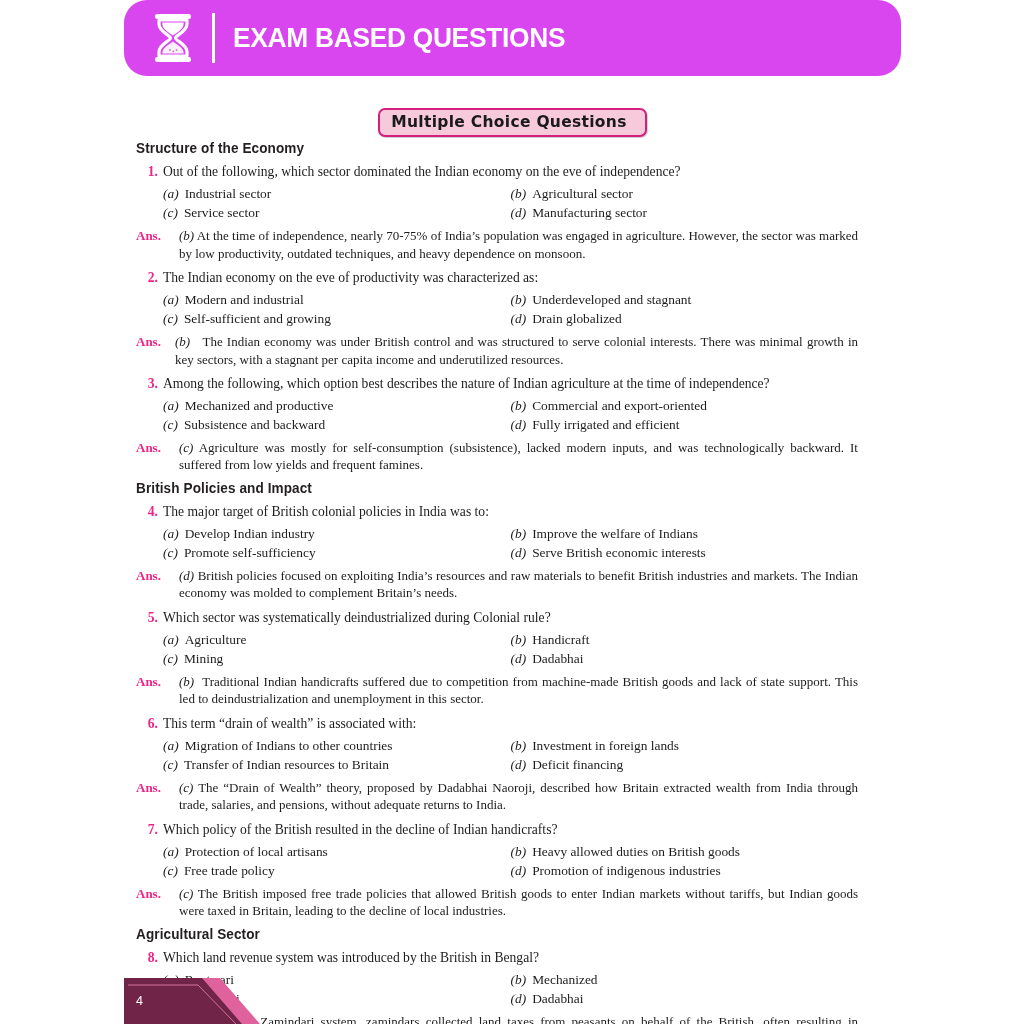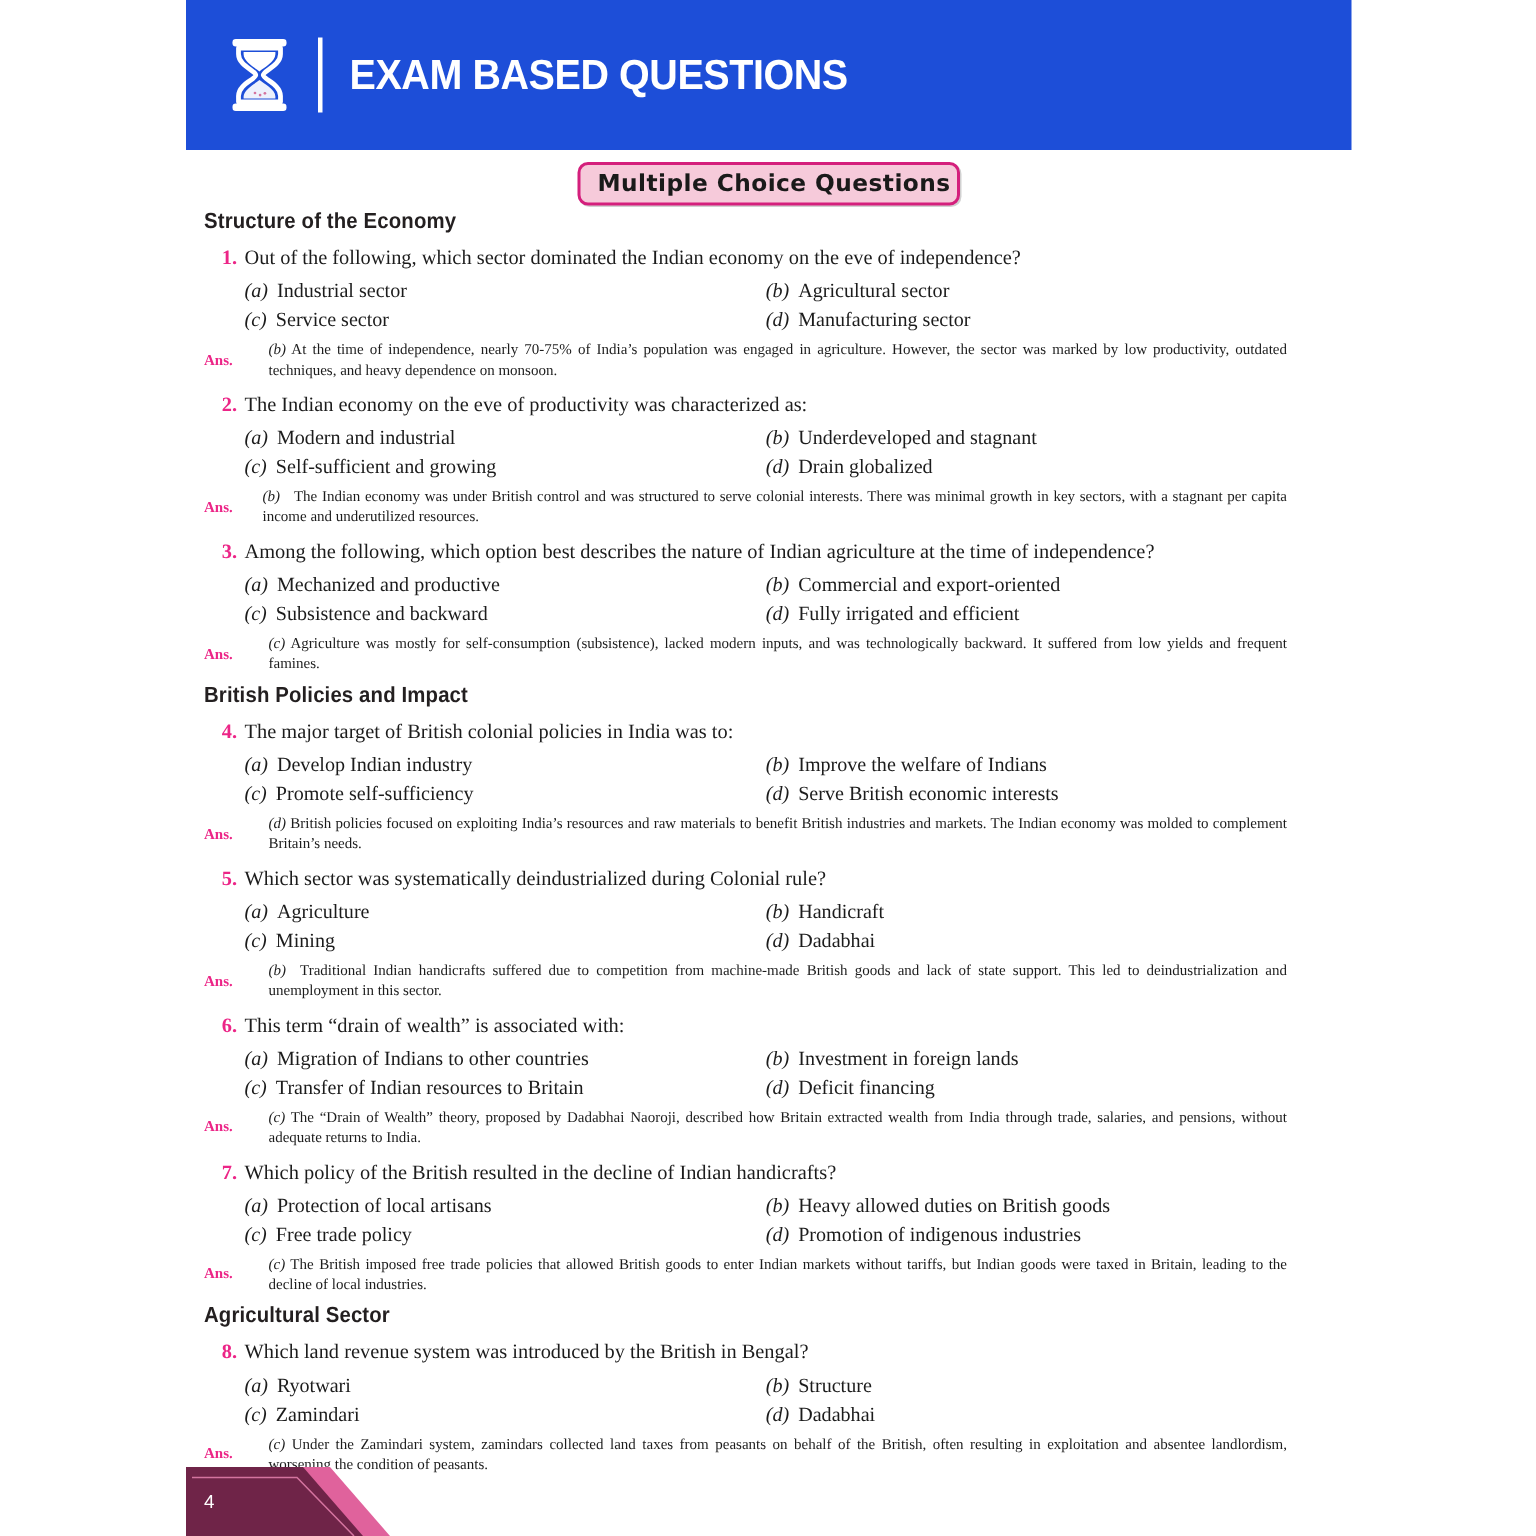--- a/index.html
+++ b/index.html
@@ -14,24 +14,25 @@
     font-family: "Liberation Serif", serif;
     overflow: hidden;
   }
 
   
   .header-band {
     position: absolute;
     left: 124px;
     top: 0;
     width: 777px;
-    height: 100px;
-    background: #1d4ed8;
+    height: 76px;
+    background: #d946ef;
     display: flex;
     align-items: center;
+    border-radius: 23px;
   }
   .header-icon {
     width: 46px;
     height: 52px;
     margin-left: 26px;
     flex: none;
   }
   .header-divider {
     width: 3px;
     height: 50px;
@@ -57,21 +58,21 @@
     left: 124px;
     top: 108px;
     width: 777px;
     text-align: center;
   }
   .mcq-badge {
     display: inline-block;
     background: #f6cada;
     border: 2px solid #d41f7c;
     border-radius: 7px;
-    padding: 3px 4px 4px 11px;
+    padding: 3px 18px 4px 11px;
     color: #1a1a1a;
     font-family: "DejaVu Sans", sans-serif;
     font-weight: bold;
     font-size: 15.5px;
     letter-spacing: 0.3px;
     box-shadow: 1px 1px 0 rgba(0,0,0,0.18);
   }
 
   
   .content {
@@ -131,22 +132,22 @@
     align-items: baseline;
   }
   .opt .lbl {
     font-style: italic;
     margin-right: 6px;
     flex: none;
   }
 
   .ans-line {
     display: flex;
-    align-items: center;
-    font-size: 10px;
+    align-items: flex-start;
+    font-size: 13px;
     color: #1c1c1c;
     line-height: 1.34;
     margin-top: 5px;
     margin-bottom: 2px;
   }
   .ans-lbl {
     color: #ec2587;
     font-weight: bold;
     flex: none;
     width: 26px;
@@ -440,21 +441,21 @@
       <span class="q-num">8.</span>
       <span class="q-text">Which land revenue system was introduced by the British in Bengal?</span>
     </div>
     <div class="options">
       <div class="opt">
           <span class="lbl">(a)</span>
           <span>Ryotwari</span>
         </div>
       <div class="opt">
           <span class="lbl">(b)</span>
-          <span>Structure</span>
+          <span>Mechanized</span>
         </div>
       <div class="opt">
           <span class="lbl">(c)</span>
           <span>Zamindari</span>
         </div>
       <div class="opt">
           <span class="lbl">(d)</span>
           <span>Dadabhai</span>
         </div>
     </div>

